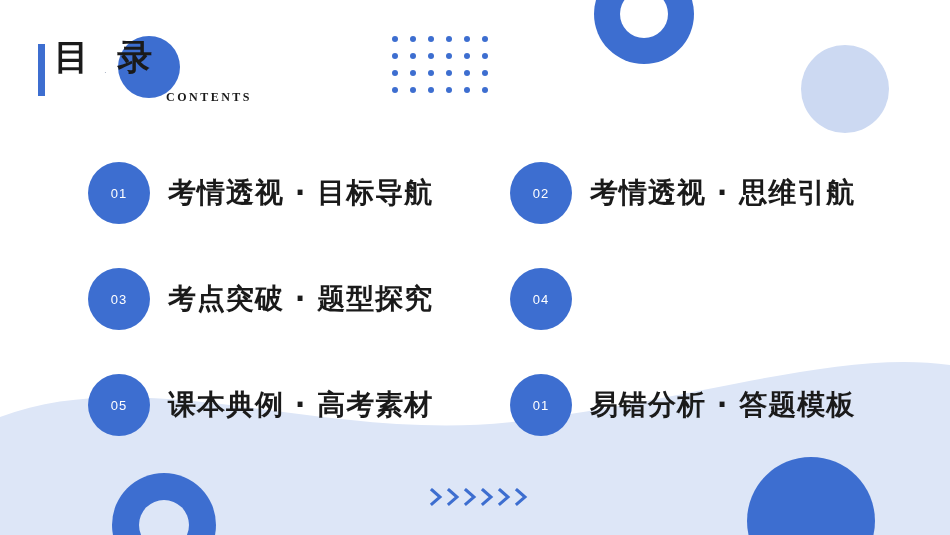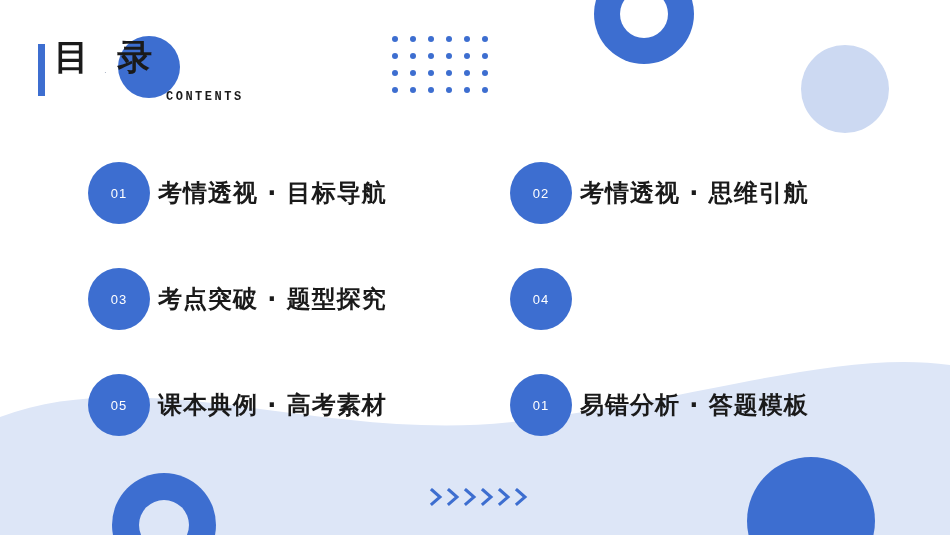--- a/index.html
+++ b/index.html
@@ -149,21 +149,21 @@
     font-size: 35px;
     font-weight: bold;
     letter-spacing: 8px;
     color: #1a1a1a;
     white-space: nowrap;
   }
   .title-en {
     position: absolute;
     left: 128px;
     top: 50px;
-    font-family: Liberation Mono, monospace;
+    font-family: Liberation Serif, serif;
     font-size: 12px;
     font-weight: bold;
     letter-spacing: 2.5px;
     color: #1a1a1a;
     white-space: nowrap;
   }
   .tiny-mark {
     position: absolute;
     left: 66px;
     top: 28px;
@@ -194,23 +194,23 @@
     display: flex;
     align-items: center;
     justify-content: center;
     font-family: "Liberation Sans", sans-serif;
     font-size: 13px;
     letter-spacing: 1px;
     flex: none;
     text-align: right;
   }
   .item-label {
-    margin-left: 8px;
+    margin-left: 18px;
     font-family: "DejaVu Sans", "Liberation Sans", sans-serif;
-    font-size: 24px;
+    font-size: 28px;
     font-weight: bold;
     color: #1a1a1a;
     letter-spacing: 1px;
     white-space: nowrap;
     text-align: right;
   }
 </style>
 </head>
 <body>
 

